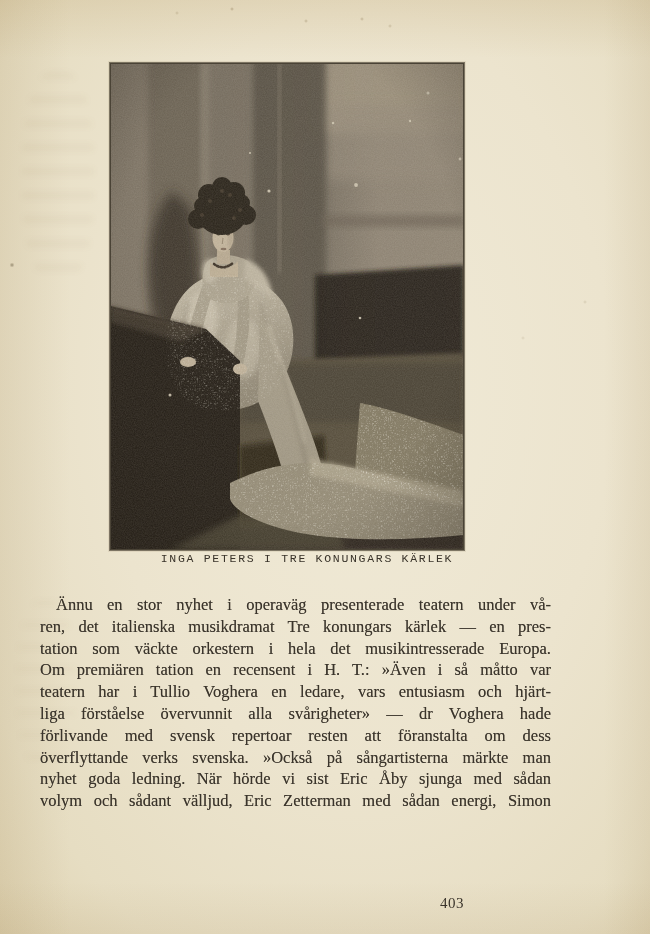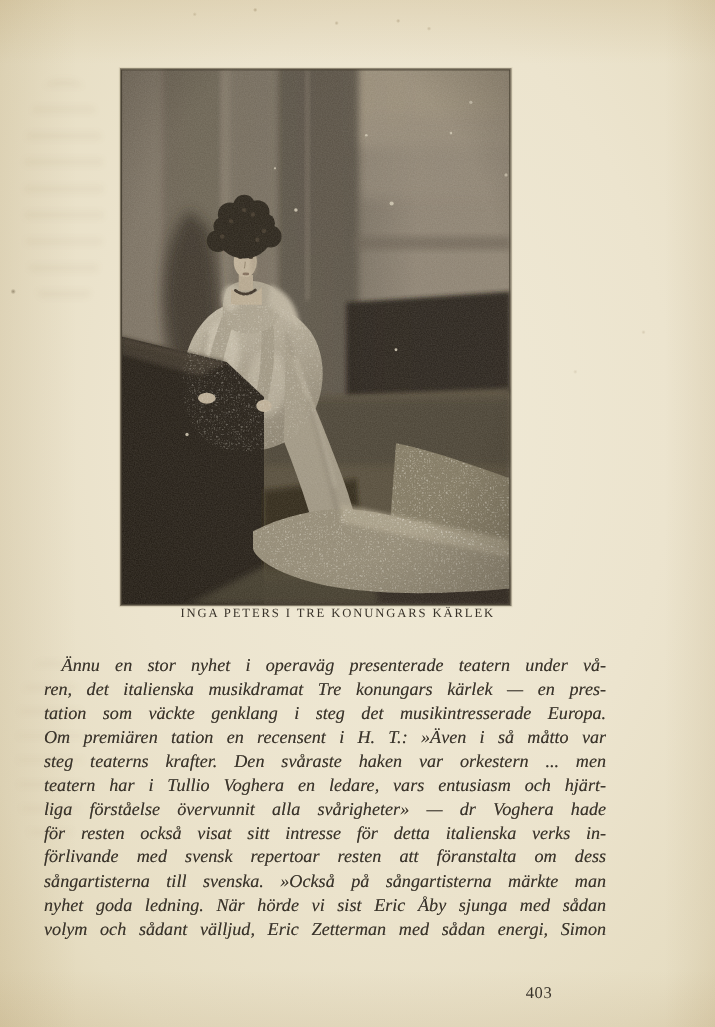--- a/index.html
+++ b/index.html
@@ -57,38 +57,37 @@
     width: 354px; height: 487px;
     outline: 1px solid rgba(44,36,24,0.55);
     box-shadow: 0 0 0 2px rgba(120,100,60,0.10);
   }
   .photo-wrap svg { display: block; }
   .caption {
     position: absolute; left: 42px; top: 552px; width: 530px;
     text-align: center;
     font-size: 11.5px; letter-spacing: 1.7px;
     color: #39332a;
-    font-family: Liberation Serif, serif;
+    font-family: Liberation Mono, monospace;
   }
   .body-text {
     position: absolute; left: 40px; top: 594px; width: 511px;
     color: #3a342b;
     font-size: 16.5px; line-height: 21.8px;
     text-shadow: 0 0 0.4px rgba(58,52,43,0.55);
-    font-style: italic;
   }
   .body-text .line {
     text-align: justify;
     text-align-last: justify;
     height: 21.8px; overflow: hidden; white-space: nowrap;
   }
   .body-text .line:first-child { text-indent: 16px; }
   .page-number {
     position: absolute; left: 440px; top: 895px; width: 100px;
-    text-align: center;
+    text-align: left;
     font-size: 15px; color: #3a342b;
     letter-spacing: 0.5px;
   }
 </style>
 </head>
 <body>
 
 <div class="page">
 
   <div class="page-shading"></div>
@@ -248,27 +247,25 @@
       <rect x="0" y="0" width="354" height="487" filter="url(#grainD)"></rect>
       <rect x="0.5" y="0.5" width="353" height="486" fill="none" stroke="#4a4336" stroke-width="1"></rect>
     </svg>
   </figure>
 
   <div class="caption">INGA PETERS I TRE KONUNGARS KÄRLEK</div>
 
   <div class="body-text">
     <div class="line">Ännu en stor nyhet i operaväg presenterade teatern under vå-</div>
     <div class="line">ren, det italienska musikdramat Tre konungars kärlek — en pres-</div>
-    <div class="line">tation som väckte genklang i steg det musikintresserade Europa.</div>
+    <div class="line">tation som väckte orkestern i hela det musikintresserade Europa.</div>
     <div class="line">Om premiären tation en recensent i H. T.: »Även i så måtto var</div>
-    <div class="line">steg teaterns krafter. Den svåraste haken var orkestern ... men</div>
     <div class="line">teatern har i Tullio Voghera en ledare, vars entusiasm och hjärt-</div>
     <div class="line">liga förståelse övervunnit alla svårigheter» — dr Voghera hade</div>
-    <div class="line">för resten också visat sitt intresse för detta italienska verks in-</div>
     <div class="line">förlivande med svensk repertoar resten att föranstalta om dess</div>
-    <div class="line">sångartisterna till svenska. »Också på sångartisterna märkte man</div>
+    <div class="line">överflyttande verks svenska. »Också på sångartisterna märkte man</div>
     <div class="line">nyhet goda ledning. När hörde vi sist Eric Åby sjunga med sådan</div>
     <div class="line">volym och sådant välljud, Eric Zetterman med sådan energi, Simon</div>
   </div>
 
   <div class="page-number">403</div>
 
 </div>
 
 </body></html>

